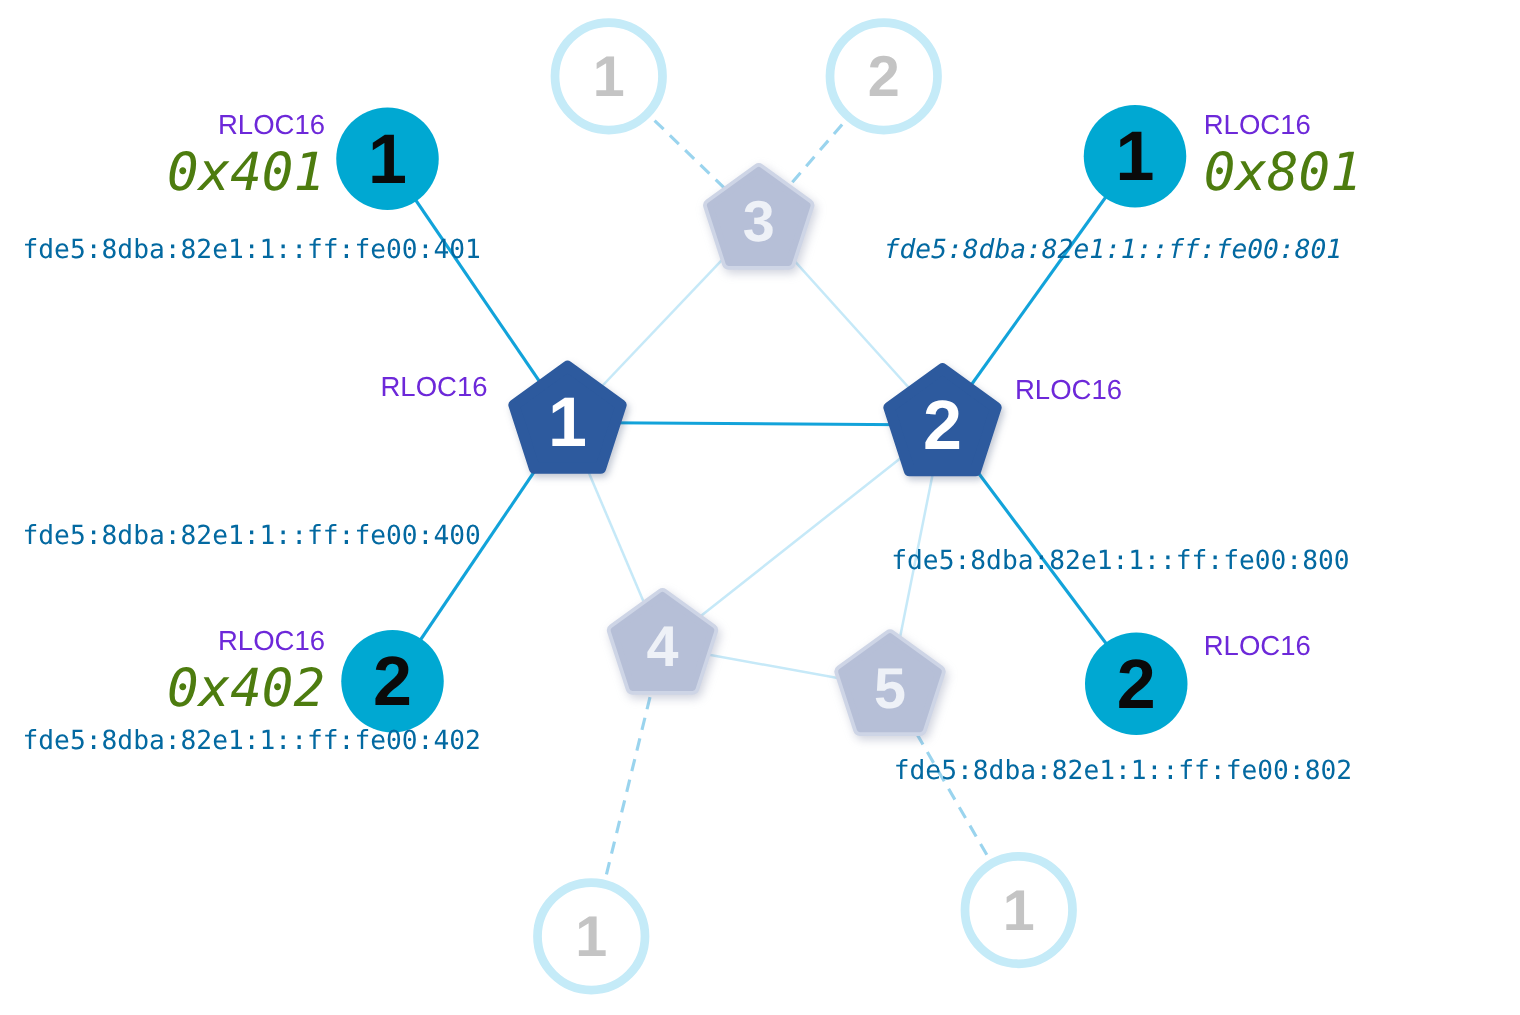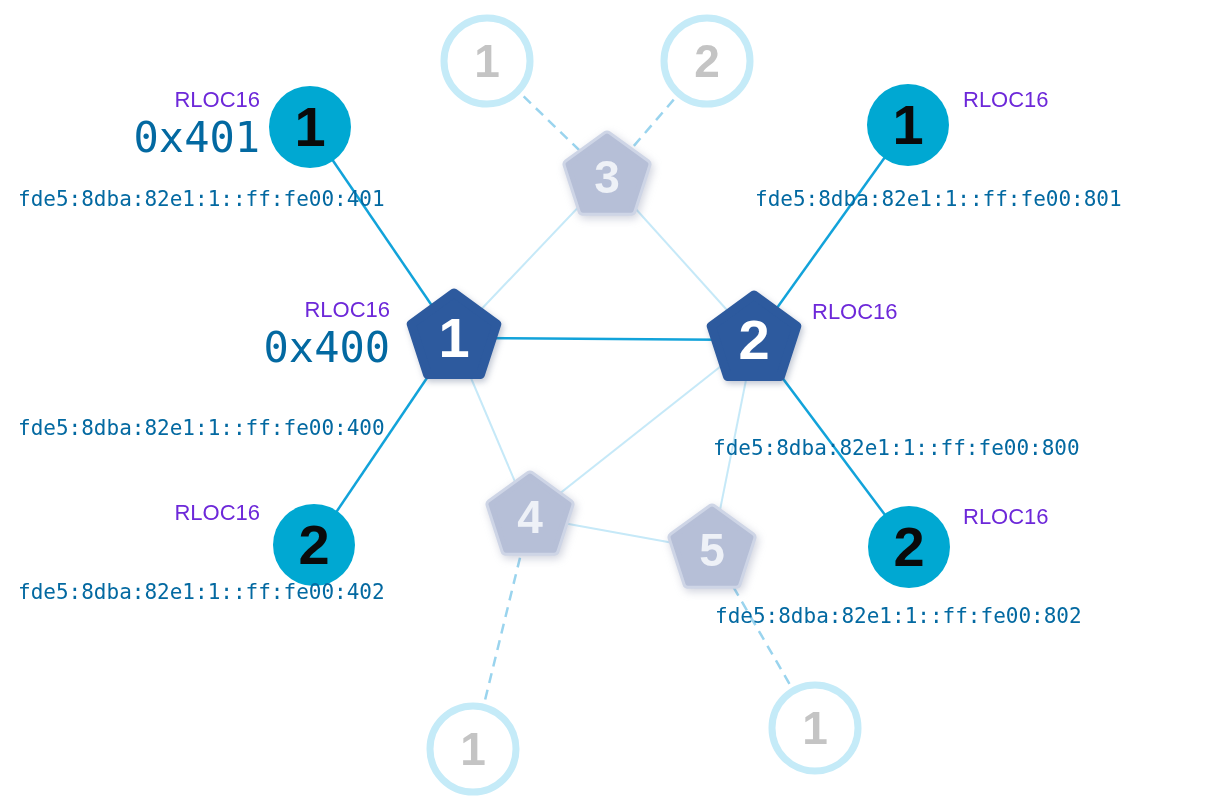--- a/index.html
+++ b/index.html
@@ -31,21 +31,21 @@
   .node.router.faded  svg{filter:drop-shadow(2px 3px 4px rgba(120,130,160,.35));}
 
   .node-label{
     position:absolute;display:flex;flex-direction:column;gap:4px;
     z-index:3;white-space:nowrap;
   }
   .node-label.align-right{text-align:right;}
   .node-label .caption{font-size:22px;line-height:24px;color:#6d28d9;}
   .node-label .hex{
     font-family:"DejaVu Sans Mono",monospace;
-    font-size:42px;line-height:44px;color:#0369a1;
+    font-size:42px;line-height:44px;color:#4d7c0f;font-style:italic;
   }
   .ipv6{
     position:absolute;z-index:3;white-space:nowrap;
     font-family:"DejaVu Sans Mono",monospace;
     font-size:21px;line-height:30px;color:#0369a1;
   }
 </style>
 </head>
 <body>
 
@@ -80,51 +80,52 @@
       </div>
       <div class="ipv6" style="left: 18px; top: 184px;">fde5:8dba:82e1:1::ff:fe00:401</div>
       <div class="node child active" style="left: 314px; top: 545px;">
         <svg width="120" height="120" viewBox="-60 -60 120 120">
           <circle cx="0" cy="0" r="41" fill="#00A8D2"></circle>
         </svg>
         <div class="num">2</div>
       </div>
       <div class="node-label align-right" style="top: 501px; right: 956px;">
         <span class="caption">RLOC16</span>
+        <span class="hex">0x402</span>
       </div>
       <div class="ipv6" style="left: 18px; top: 577px;">fde5:8dba:82e1:1::ff:fe00:402</div>
       <div class="node child active" style="left: 908px; top: 125px;">
         <svg width="120" height="120" viewBox="-60 -60 120 120">
           <circle cx="0" cy="0" r="41" fill="#00A8D2"></circle>
         </svg>
         <div class="num">1</div>
       </div>
       <div class="node-label" style="top: 88px; left: 963px;">
         <span class="caption">RLOC16</span>
+        <span class="hex">0x801</span>
       </div>
-      <div class="ipv6" style="left: 755px; top: 184px;">fde5:8dba:82e1:1::ff:fe00:801</div>
+      <div class="ipv6" style="left: 707px; top: 184px; font-style: italic;">fde5:8dba:82e1:1::ff:fe00:801</div>
       <div class="node child active" style="left: 909px; top: 547px;">
         <svg width="120" height="120" viewBox="-60 -60 120 120">
           <circle cx="0" cy="0" r="41" fill="#00A8D2"></circle>
         </svg>
         <div class="num">2</div>
       </div>
       <div class="node-label" style="top: 505px; left: 963px;">
         <span class="caption">RLOC16</span>
       </div>
       <div class="ipv6" style="left: 715px; top: 601px;">fde5:8dba:82e1:1::ff:fe00:802</div>
       <div class="node router active" style="left: 454px; top: 338px;">
         <svg width="120" height="120" viewBox="-60 -60 120 120">
           <polygon points="0,-45 42.8,-13.9 26.5,36.4 -26.5,36.4 -42.8,-13.9" fill="#2D5A9E" stroke="#2D5A9E" stroke-width="9" stroke-linejoin="round"></polygon>
         </svg>
         <div class="num">1</div>
       </div>
       <div class="node-label align-right" style="top: 298px; right: 826px;">
         <span class="caption">RLOC16</span>
-        <span class="hex">0x400</span>
       </div>
       <div class="ipv6" style="left: 18px; top: 413px;">fde5:8dba:82e1:1::ff:fe00:400</div>
       <div class="node router active" style="left: 754px; top: 340px;">
         <svg width="120" height="120" viewBox="-60 -60 120 120">
           <polygon points="0,-45 42.8,-13.9 26.5,36.4 -26.5,36.4 -42.8,-13.9" fill="#2D5A9E" stroke="#2D5A9E" stroke-width="9" stroke-linejoin="round"></polygon>
         </svg>
         <div class="num">2</div>
       </div>
       <div class="node-label" style="top: 300px; left: 812px;">
         <span class="caption">RLOC16</span>

